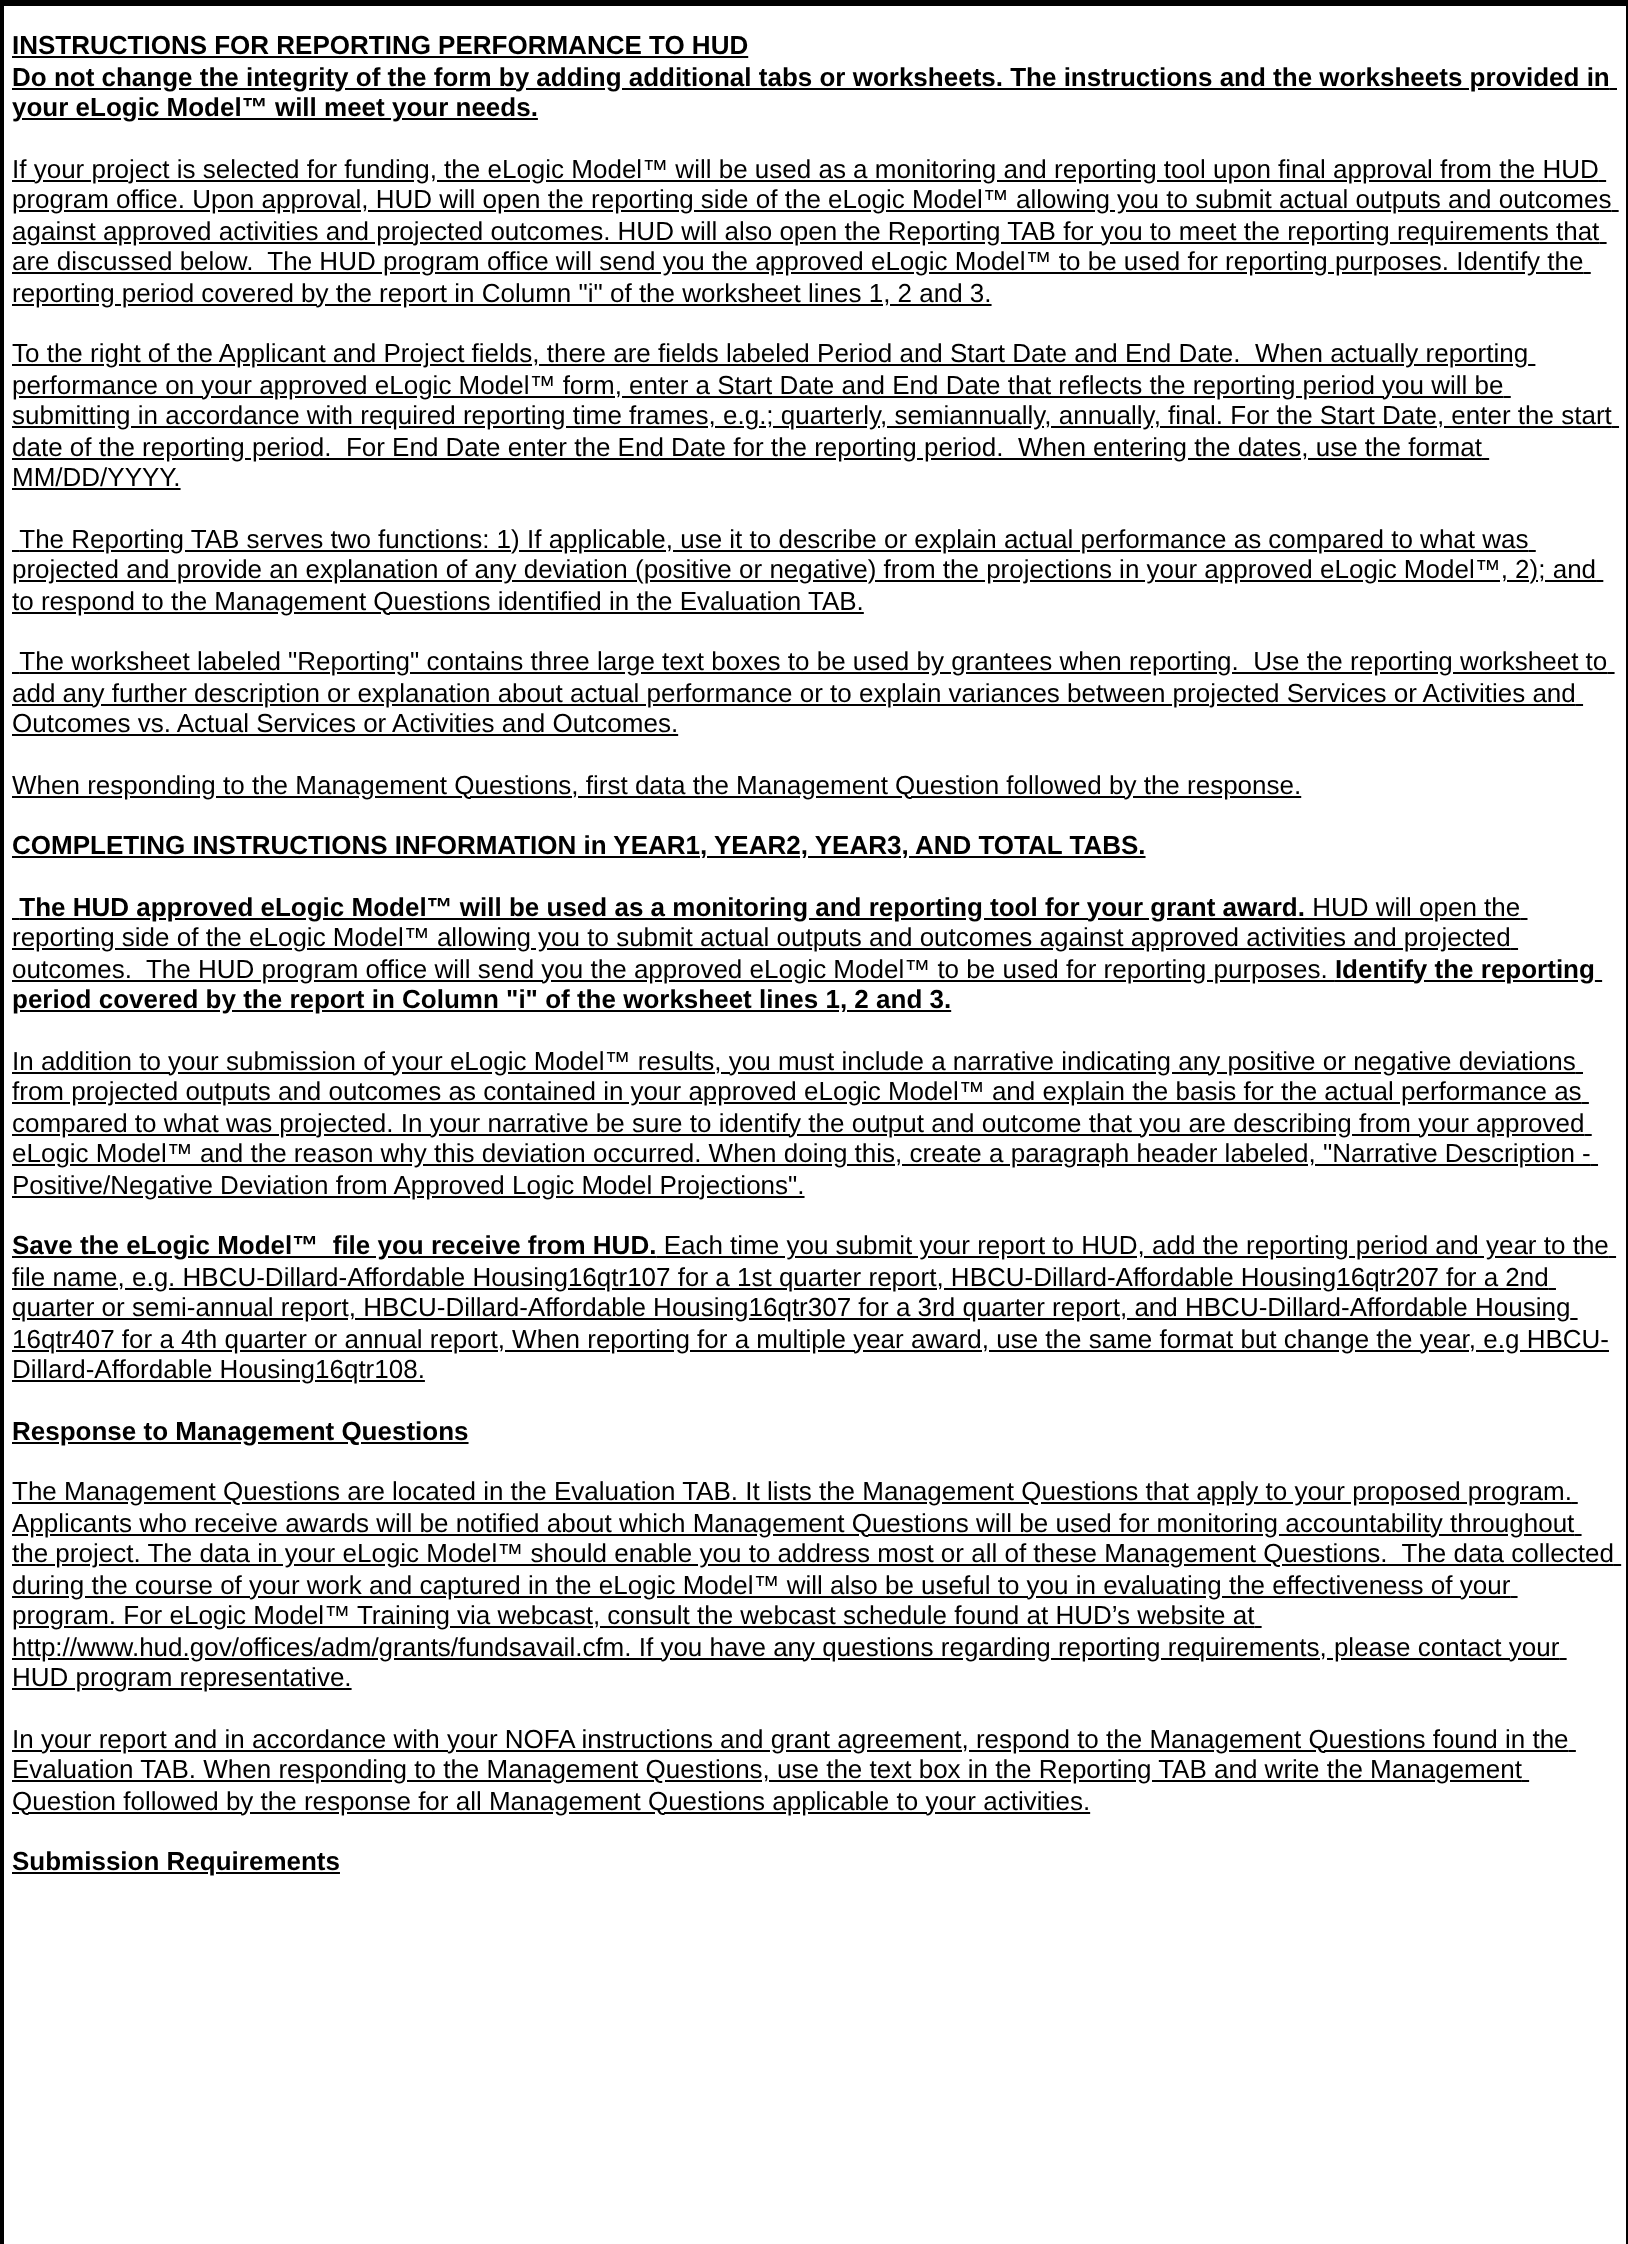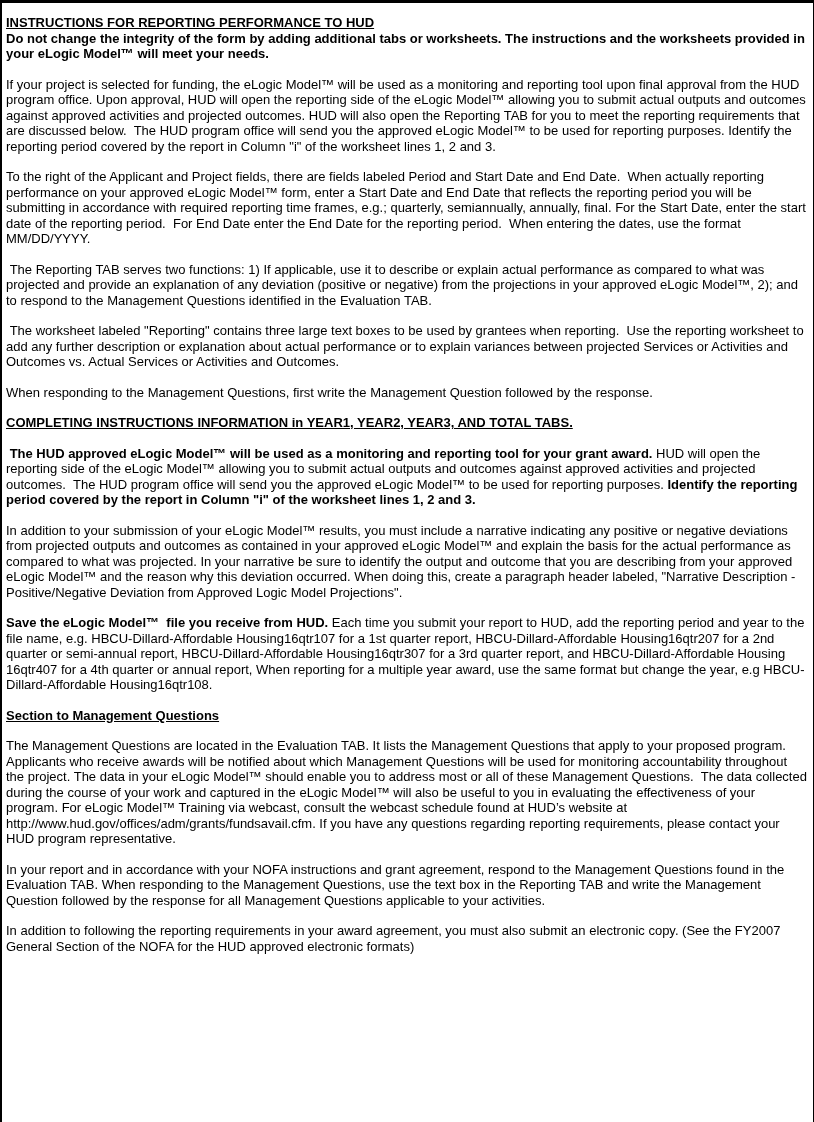--- a/index.html
+++ b/index.html
@@ -20,20 +20,21 @@
     overflow: hidden;
     font-family: "Liberation Sans", "DejaVu Sans", sans-serif;
     color: #000000;
   }
   .block {
     font-size: 13px;
     line-height: 15.5px;
     margin: 0 0 15px 0;
     white-space: pre-wrap;
     word-wrap: break-word;
+    text-decoration: underline;
   }
   .b-title {
     font-weight: bold;
     text-decoration: underline;
     margin-bottom: 0;
   }
   .b-intro {
     font-weight: bold;
   }
   .b-heading {
@@ -51,23 +52,23 @@
 <body>
 
 <div class="page">
   <div id="doc">
       <div class="block b-title"><span class="run bold">INSTRUCTIONS FOR REPORTING PERFORMANCE TO HUD</span></div>
       <div class="block b-intro"><span class="run bold">Do not change the integrity of the form by adding additional tabs or worksheets. The instructions and the worksheets provided in your eLogic Model™ will meet your needs.</span></div>
       <div class="block b-para"><span class="run">If your project is selected for funding, the eLogic Model™ will be used as a monitoring and reporting tool upon final approval from the HUD program office. Upon approval, HUD will open the reporting side of the eLogic Model™ allowing you to submit actual outputs and outcomes against approved activities and projected outcomes. HUD will also open the Reporting TAB for you to meet the reporting requirements that are discussed below.  The HUD program office will send you the approved eLogic Model™ to be used for reporting purposes. Identify the reporting period covered by the report in Column "i" of the worksheet lines 1, 2 and 3.</span></div>
       <div class="block b-para"><span class="run">To the right of the Applicant and Project fields, there are fields labeled Period and Start Date and End Date.  When actually reporting performance on your approved eLogic Model™ form, enter a Start Date and End Date that reflects the reporting period you will be submitting in accordance with required reporting time frames, e.g.; quarterly, semiannually, annually, final. For the Start Date, enter the start date of the reporting period.  For End Date enter the End Date for the reporting period.  When entering the dates, use the format MM/DD/YYYY.</span></div>
       <div class="block b-para"><span class="run"> The Reporting TAB serves two functions: 1) If applicable, use it to describe or explain actual performance as compared to what was projected and provide an explanation of any deviation (positive or negative) from the projections in your approved eLogic Model™, 2); and to respond to the Management Questions identified in the Evaluation TAB.</span></div>
       <div class="block b-para"><span class="run"> The worksheet labeled "Reporting" contains three large text boxes to be used by grantees when reporting.  Use the reporting worksheet to add any further description or explanation about actual performance or to explain variances between projected Services or Activities and Outcomes vs. Actual Services or Activities and Outcomes.</span></div>
-      <div class="block b-para"><span class="run">When responding to the Management Questions, first write the Management Question followed by the response.</span></div>
+      <div class="block b-para"><span class="run">When responding to the Management Questions, first data the Management Question followed by the response.</span></div>
       <div class="block b-heading"><span class="run bold">COMPLETING INSTRUCTIONS INFORMATION in YEAR1, YEAR2, YEAR3, AND TOTAL TABS.</span></div>
       <div class="block b-para"><span class="run bold"> The HUD approved eLogic Model™ will be used as a monitoring and reporting tool for your grant award.</span><span class="run"> HUD will open the reporting side of the eLogic Model™ allowing you to submit actual outputs and outcomes against approved activities and projected outcomes.  The HUD program office will send you the approved eLogic Model™ to be used for reporting purposes. </span><span class="run bold">Identify the reporting period covered by the report in Column "i" of the worksheet lines 1, 2 and 3.</span></div>
       <div class="block b-para"><span class="run">In addition to your submission of your eLogic Model™ results, you must include a narrative indicating any positive or negative deviations from projected outputs and outcomes as contained in your approved eLogic Model™ and explain the basis for the actual performance as compared to what was projected. In your narrative be sure to identify the output and outcome that you are describing from your approved eLogic Model™ and the reason why this deviation occurred. When doing this, create a paragraph header labeled, "Narrative Description - Positive/Negative Deviation from Approved Logic Model Projections".</span></div>
       <div class="block b-para"><span class="run bold">Save the eLogic Model™  file you receive from HUD.</span><span class="run"> Each time you submit your report to HUD, add the reporting period and year to the file name, e.g. HBCU-Dillard-Affordable Housing16qtr107 for a 1st quarter report, HBCU-Dillard-Affordable Housing16qtr207 for a 2nd quarter or semi-annual report, HBCU-Dillard-Affordable Housing16qtr307 for a 3rd quarter report, and HBCU-Dillard-Affordable Housing 16qtr407 for a 4th quarter or annual report, When reporting for a multiple year award, use the same format but change the year, e.g HBCU-Dillard-Affordable Housing16qtr108.</span></div>
-      <div class="block b-heading"><span class="run bold">Section to Management Questions</span></div>
+      <div class="block b-heading"><span class="run bold">Response to Management Questions</span></div>
       <div class="block b-para"><span class="run">The Management Questions are located in the Evaluation TAB. It lists the Management Questions that apply to your proposed program. Applicants who receive awards will be notified about which Management Questions will be used for monitoring accountability throughout the project. The data in your eLogic Model™ should enable you to address most or all of these Management Questions.  The data collected during the course of your work and captured in the eLogic Model™ will also be useful to you in evaluating the effectiveness of your program. For eLogic Model™ Training via webcast, consult the webcast schedule found at HUD’s website at http://www.hud.gov/offices/adm/grants/fundsavail.cfm. If you have any questions regarding reporting requirements, please contact your HUD program representative.</span></div>
       <div class="block b-para"><span class="run">In your report and in accordance with your NOFA instructions and grant agreement, respond to the Management Questions found in the Evaluation TAB. When responding to the Management Questions, use the text box in the Reporting TAB and write the Management Question followed by the response for all Management Questions applicable to your activities.</span></div>
-      <div class="block b-para"><span class="run">In addition to following the reporting requirements in your award agreement, you must also submit an electronic copy. (See the FY2007 General Section of the NOFA for the HUD approved electronic formats)</span></div>
+      <div class="block b-heading"><span class="run bold">Submission Requirements</span></div>
     </div>
 </div>
 
 </body></html>

